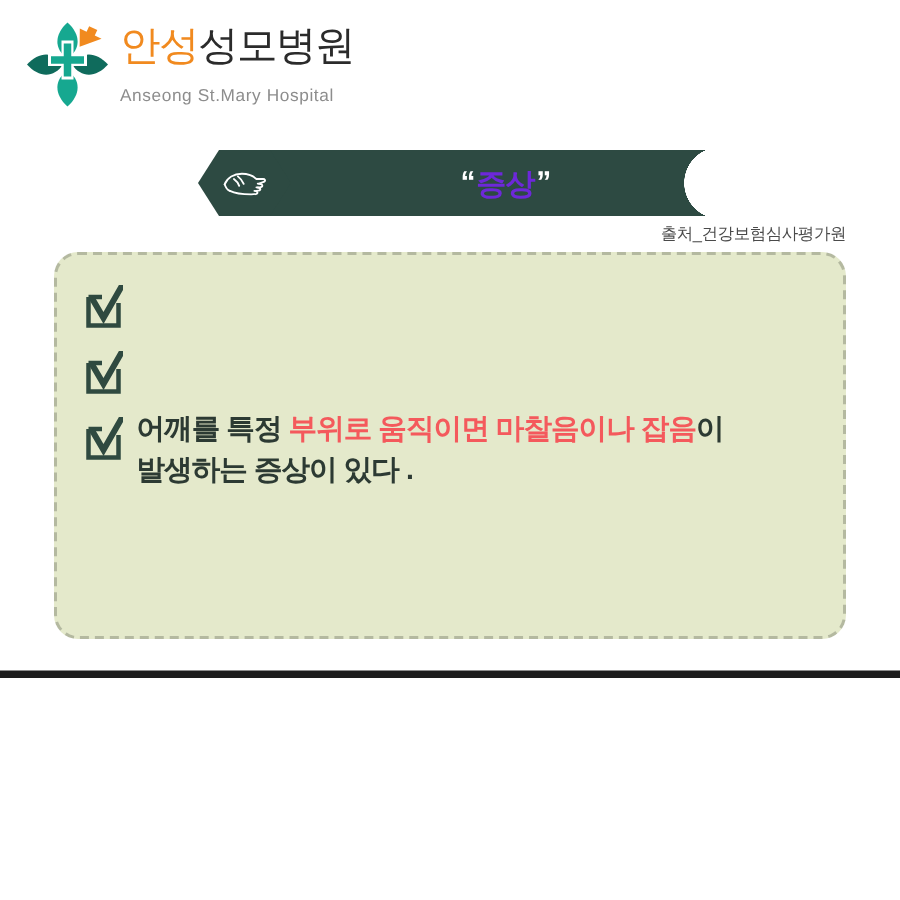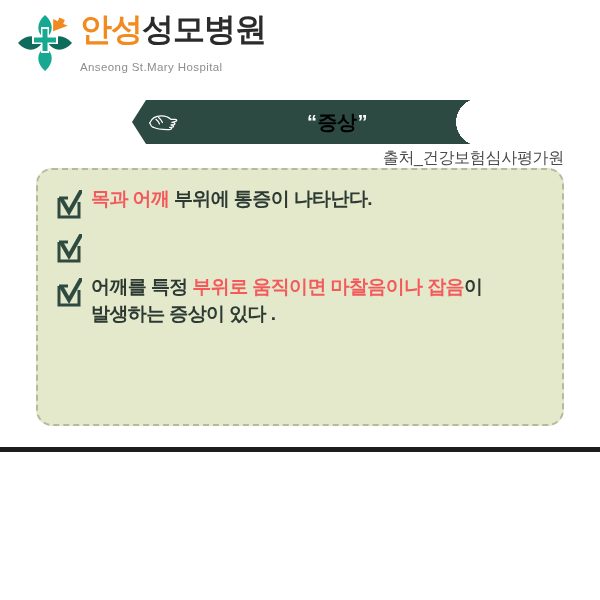--- a/index.html
+++ b/index.html
@@ -11,21 +11,21 @@
   }
   #page{position:relative;width:600px;height:600px;background:#fff;}
 
   
   .top-panel{position:absolute;left:0;top:0;width:600px;height:447px;background:#fff;}
 
   
   .logo-wrap{position:absolute;left:14px;top:12px;display:flex;align-items:center;}
   .logo-mark{width:62px;height:62px;flex:0 0 62px;position:relative;}
   .logo-text{margin-left:4px;display:flex;flex-direction:column;justify-content:center;}
-  .logo-title{font-size:32px;font-weight:bold;line-height:1.05;letter-spacing:-1px;white-space:nowrap;}
+  .logo-title{font-size:27px;font-weight:normal;line-height:1.05;letter-spacing:-1px;white-space:nowrap;}
   .logo-title .ko-orange{color:#f18a1f;}
   .logo-title .ko-dark{color:#2b2b2b;}
   .logo-sub{font-size:11.5px;color:#8d8d8d;letter-spacing:.4px;margin-top:14px;white-space:nowrap;}
 
   
   .banner{position:absolute;left:132px;top:100px;width:348px;height:44px;}
   .banner-bar{
     position:absolute;left:36px;top:0;width:312px;height:44px;
     background:#2d4a42;
     border-radius:0 0 0 0;
@@ -35,27 +35,27 @@
   .banner-badge{
     position:absolute;left:0;top:0;width:62px;height:44px;background:#2d4a42;
     clip-path:polygon(14px 0,48px 0,62px 50%,48px 100%,14px 100%,0 50%);
     display:flex;align-items:center;justify-content:center;
   }
   .banner-text{
     position:absolute;left:62px;top:0;width:286px;height:44px;
     display:flex;align-items:center;justify-content:center;
     font-size:20px;font-weight:bold;color:#ffffff;letter-spacing:-.5px;white-space:nowrap;
   }
-  .banner-text .hl{color:#000000;margin:16px 1px;}
+  .banner-text .hl{color:#6d28d9;margin:16px 1px;}
   .banner-text .q{color:#ffffff;}
 
   
   .source{
     position:absolute;right:36px;top:148px;
-    font-size:16px;color:#4a4a4a;letter-spacing:-.3px;white-space:nowrap;
+    font-size:11px;color:#4a4a4a;letter-spacing:-.3px;white-space:nowrap;
   }
 
   
   .content-box{
     position:absolute;left:36px;top:168px;width:528px;height:258px;
     box-sizing:border-box;
     background:#e4e9cb;
     border:2px dashed #b4b9a0;
     border-radius:16px;
     padding:16px 14px 10px 18px;
@@ -143,23 +143,20 @@
 
     <div class="source">출처_건강보험심사평가원</div>
 
     <div class="content-box" id="symptom-list">
         <div class="sym-item">
           <div class="check-icon"><svg viewBox="0 0 26 30" width="26" height="30" aria-hidden="true">
               <path d="M3 8 L3 27 L23 27 L23 12" fill="none" stroke="#2f4a40" stroke-width="3"></path>
               <path d="M3 8 L12 8" fill="none" stroke="#2f4a40" stroke-width="3"></path>
               <path d="M6 10 L13 22 L25 1" fill="none" stroke="#2f4a40" stroke-width="4" stroke-linecap="square" stroke-linejoin="miter"></path>
             </svg></div>
-          <div class="sym-lines">
-            <div class="sym-line"><span class="r">목과 어깨</span><span class="d"> 부위에 통증이 나타난다.</span></div>
-          </div>
         </div>
         <div class="sym-item">
           <div class="check-icon"><svg viewBox="0 0 26 30" width="26" height="30" aria-hidden="true">
               <path d="M3 8 L3 27 L23 27 L23 12" fill="none" stroke="#2f4a40" stroke-width="3"></path>
               <path d="M3 8 L12 8" fill="none" stroke="#2f4a40" stroke-width="3"></path>
               <path d="M6 10 L13 22 L25 1" fill="none" stroke="#2f4a40" stroke-width="4" stroke-linecap="square" stroke-linejoin="miter"></path>
             </svg></div>
         </div>
         <div class="sym-item">
           <div class="check-icon"><svg viewBox="0 0 26 30" width="26" height="30" aria-hidden="true">

